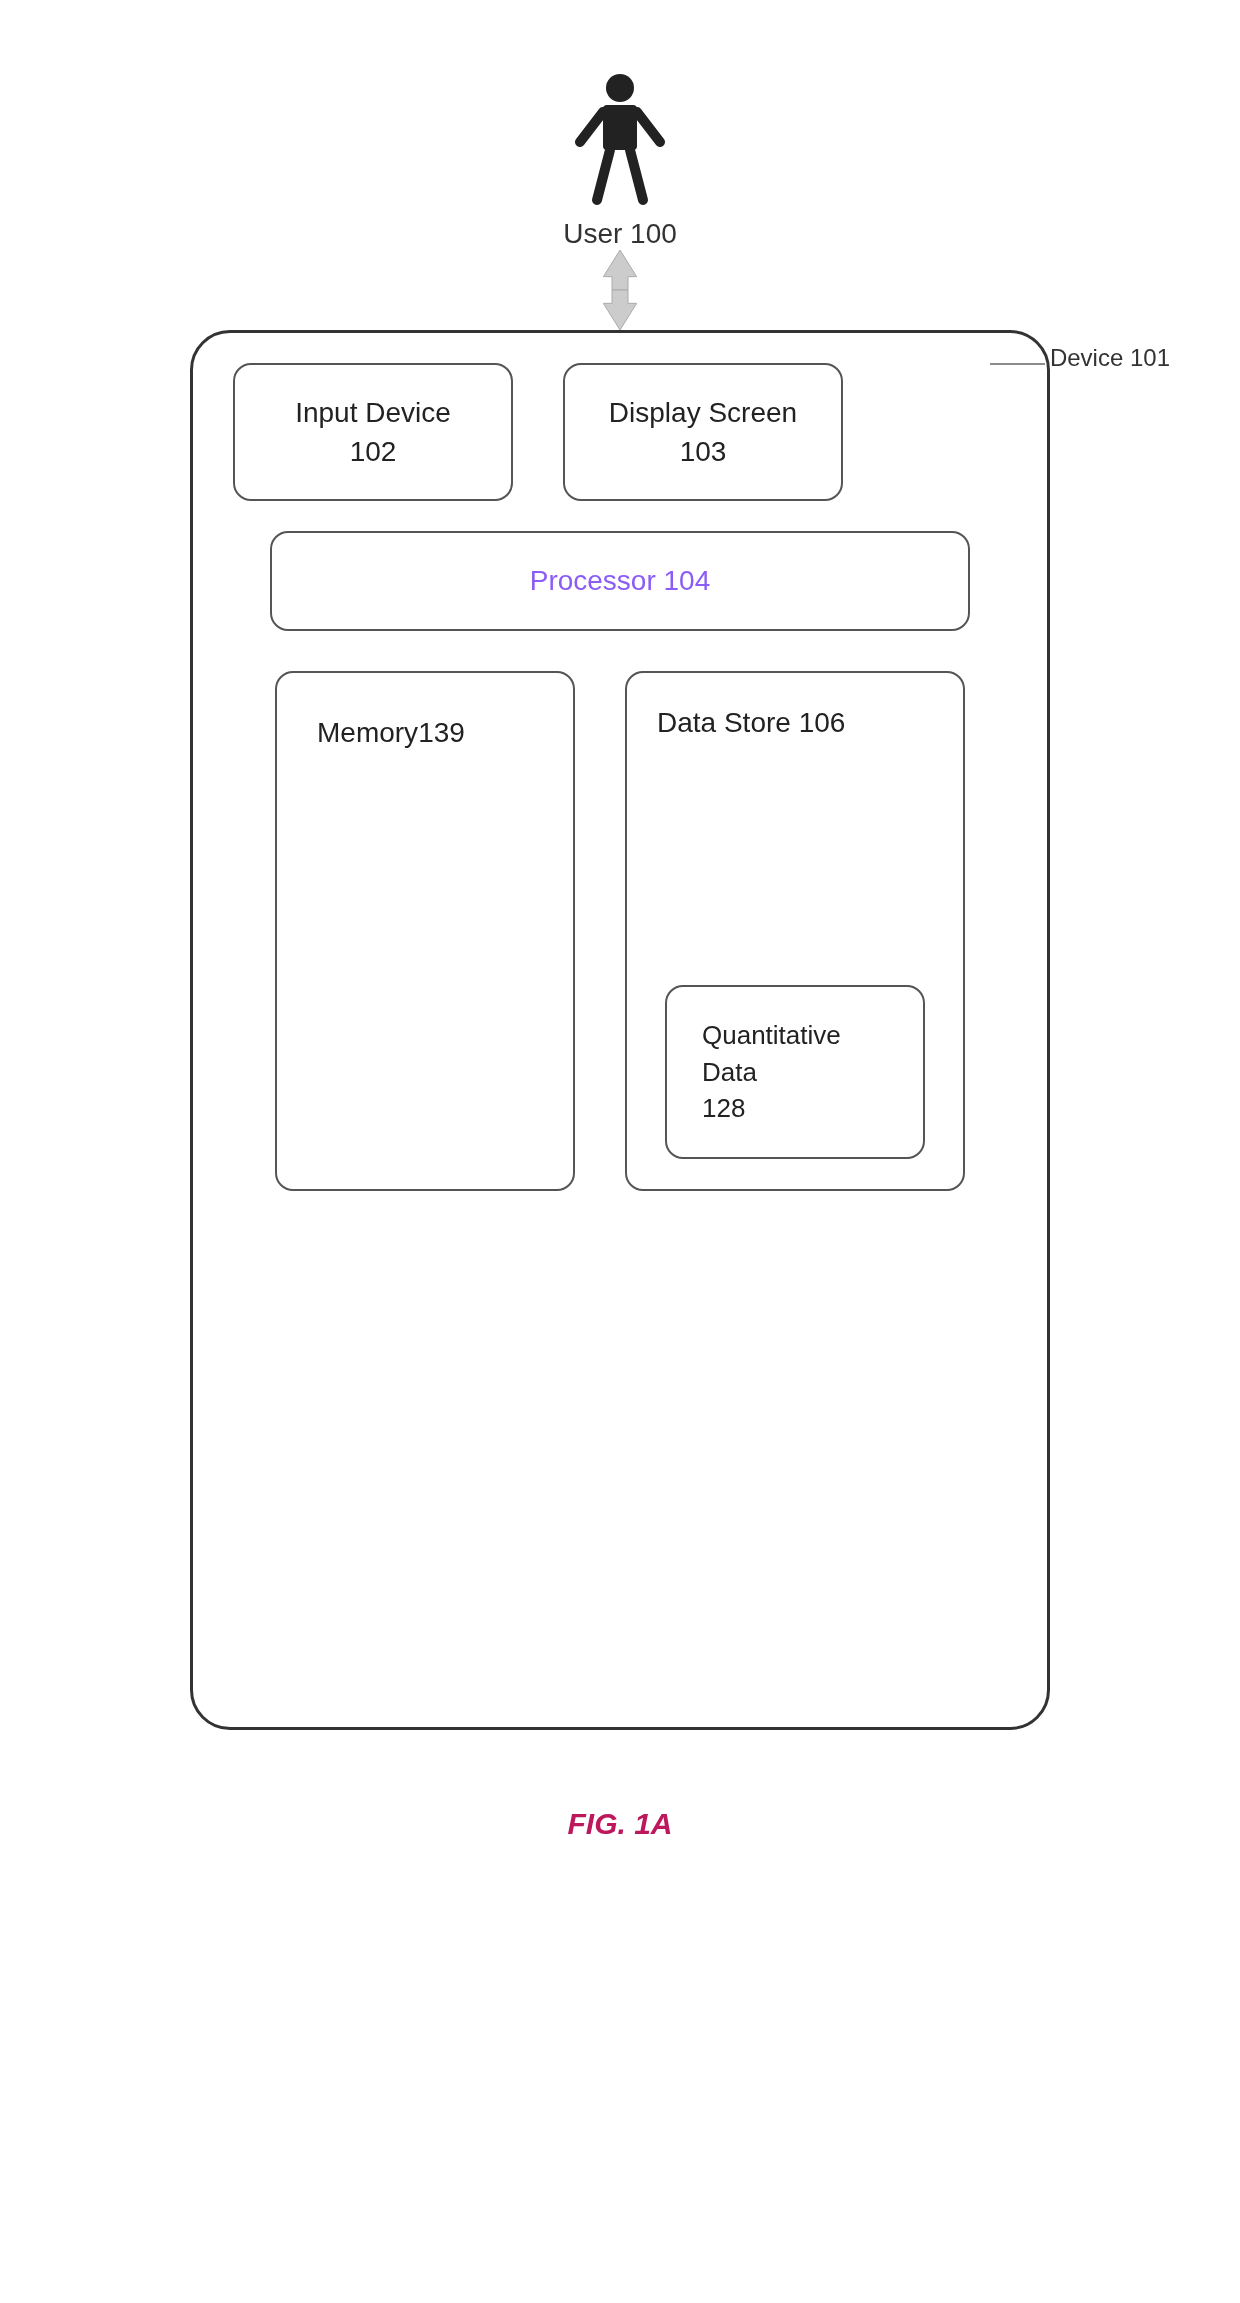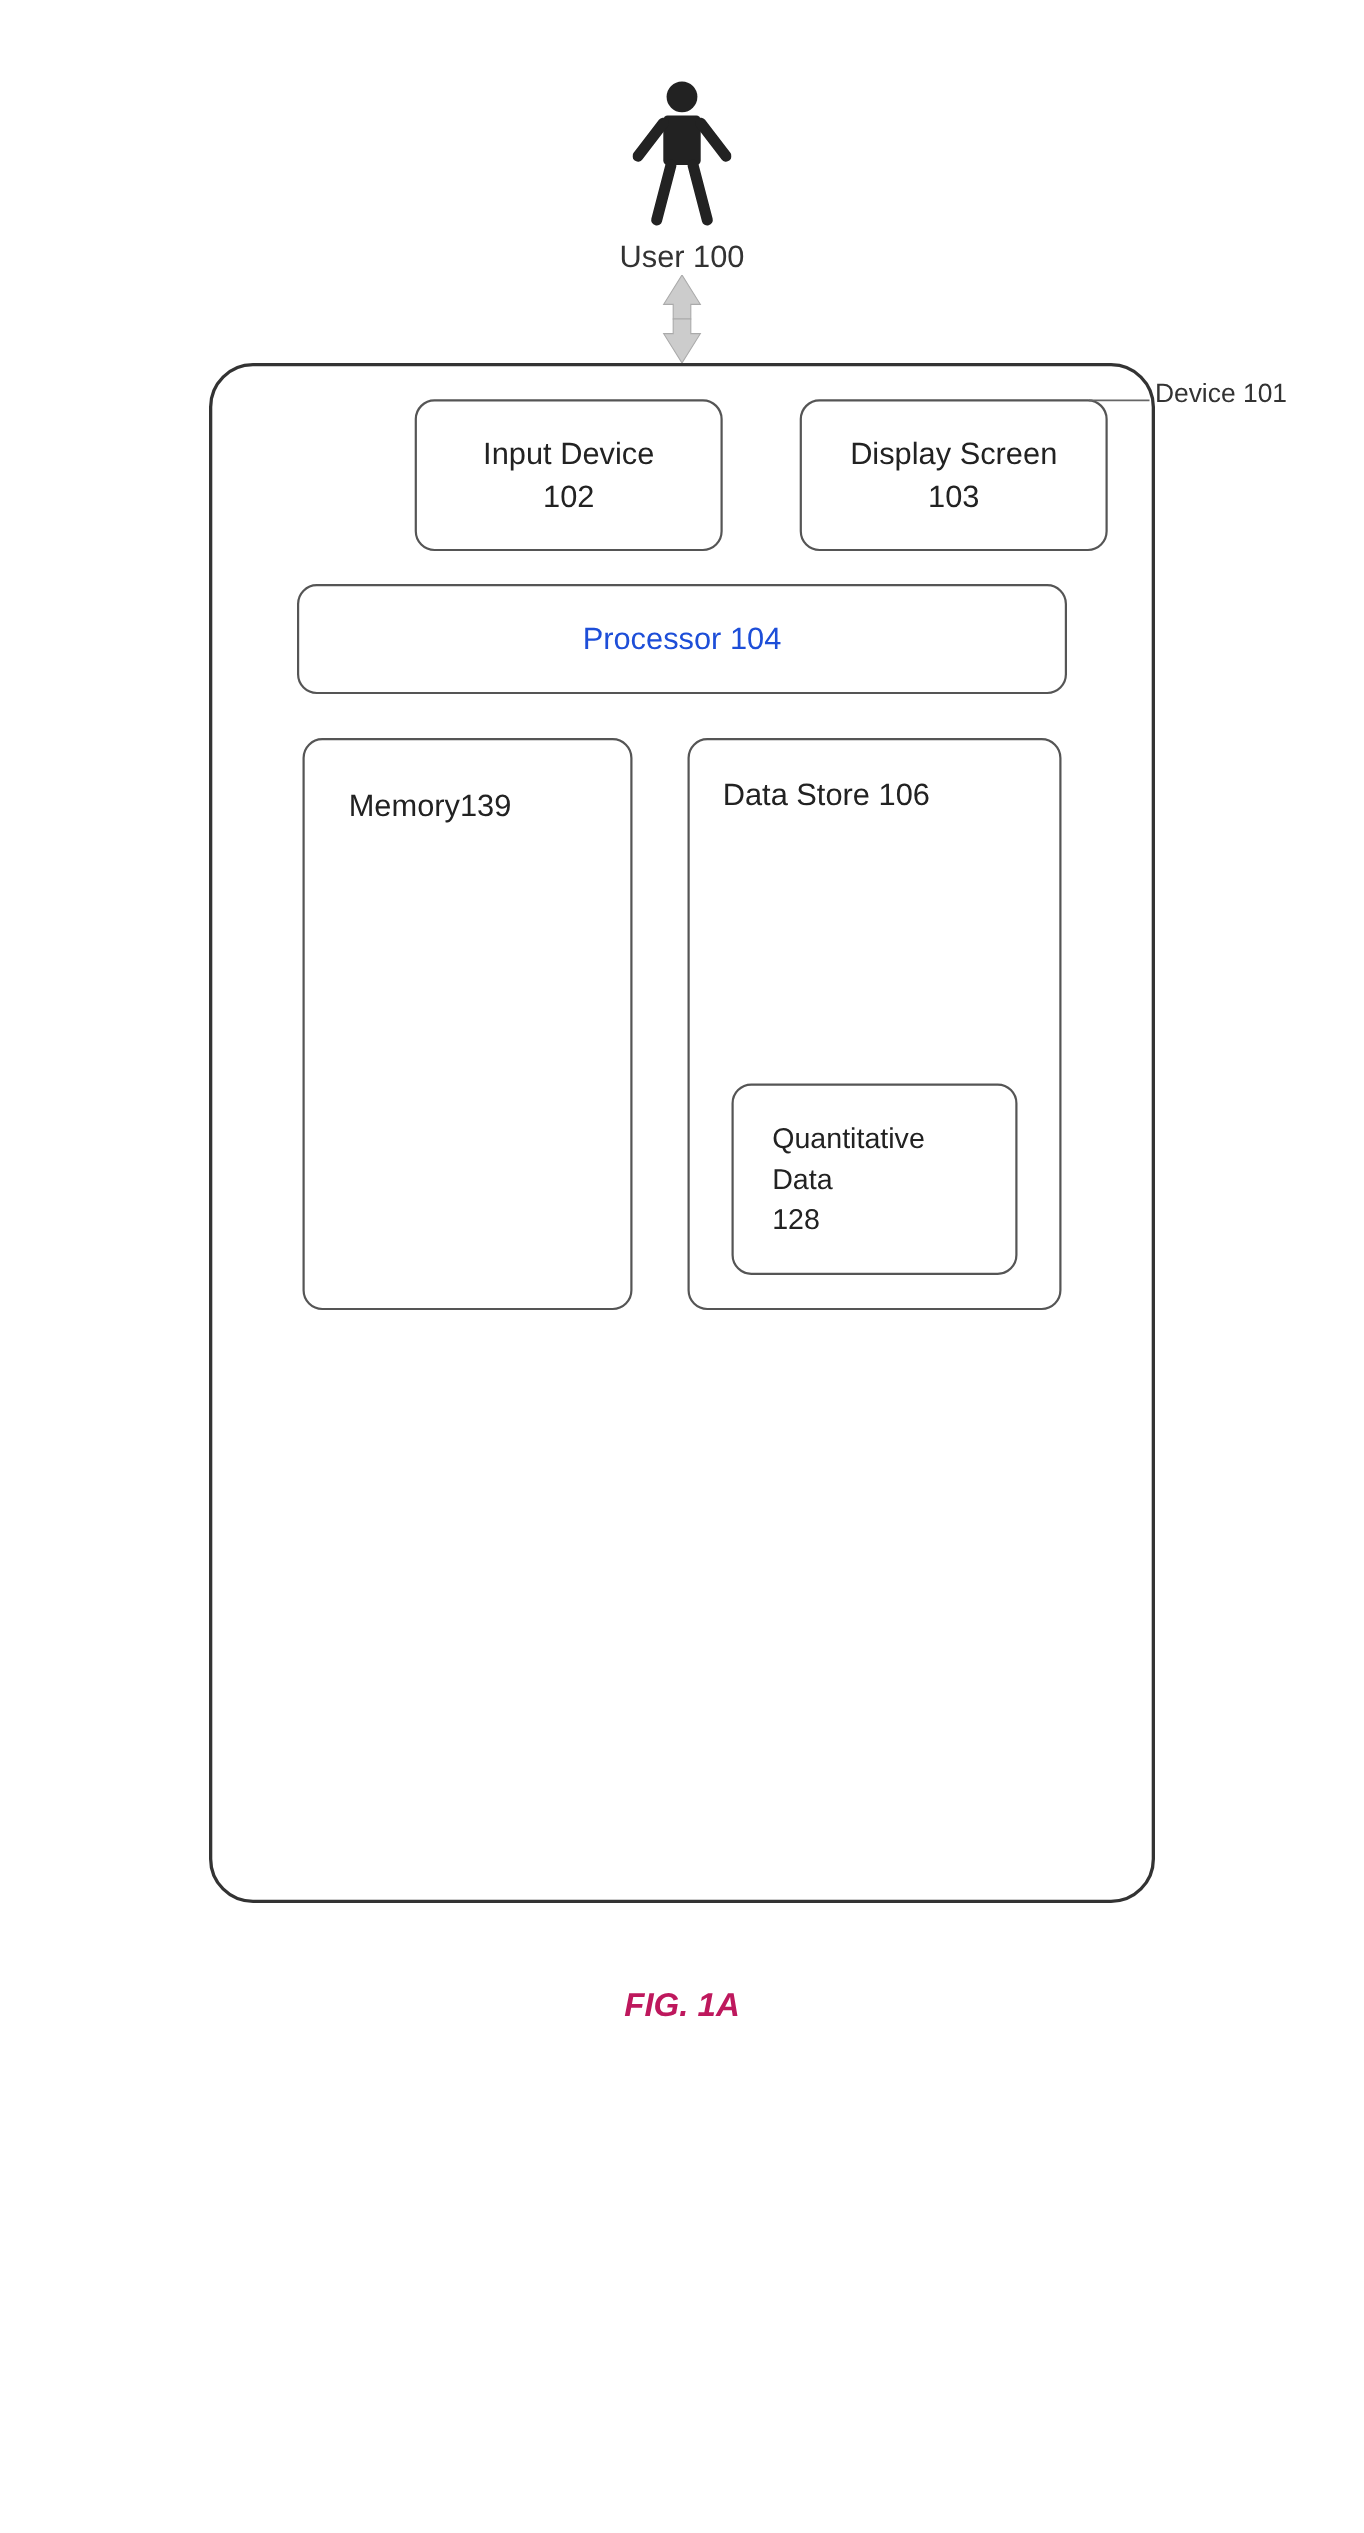--- a/index.html
+++ b/index.html
@@ -76,44 +76,44 @@
       align-items: center;
       gap: 30px;
       min-height: 1400px;
       background: #fff;
     }
 
     
     .top-row {
       display: flex;
       flex-direction: row;
-      gap: 70px;
+      gap: 50px;
       width: 100%;
-      justify-content: flex-end;
+      justify-content: flex-start;
       margin-top: 10px;
     }
 
     .component-box {
       border: 2.5px solid #555;
       border-radius: 18px;
       padding: 28px 40px;
       text-align: center;
       font-size: 28px;
       color: #222;
       min-width: 280px;
       line-height: 1.4;
     }
 
     .component-box-wide {
       border: 2.5px solid #555;
       border-radius: 18px;
       padding: 28px 60px;
       text-align: center;
       font-size: 28px;
-      color: #1d4ed8;
+      color: #8b5cf6;
       width: 700px;
       line-height: 1.4;
     }
 
     .underline-num {
     }
 
     
     .bottom-row {
       display: flex;

